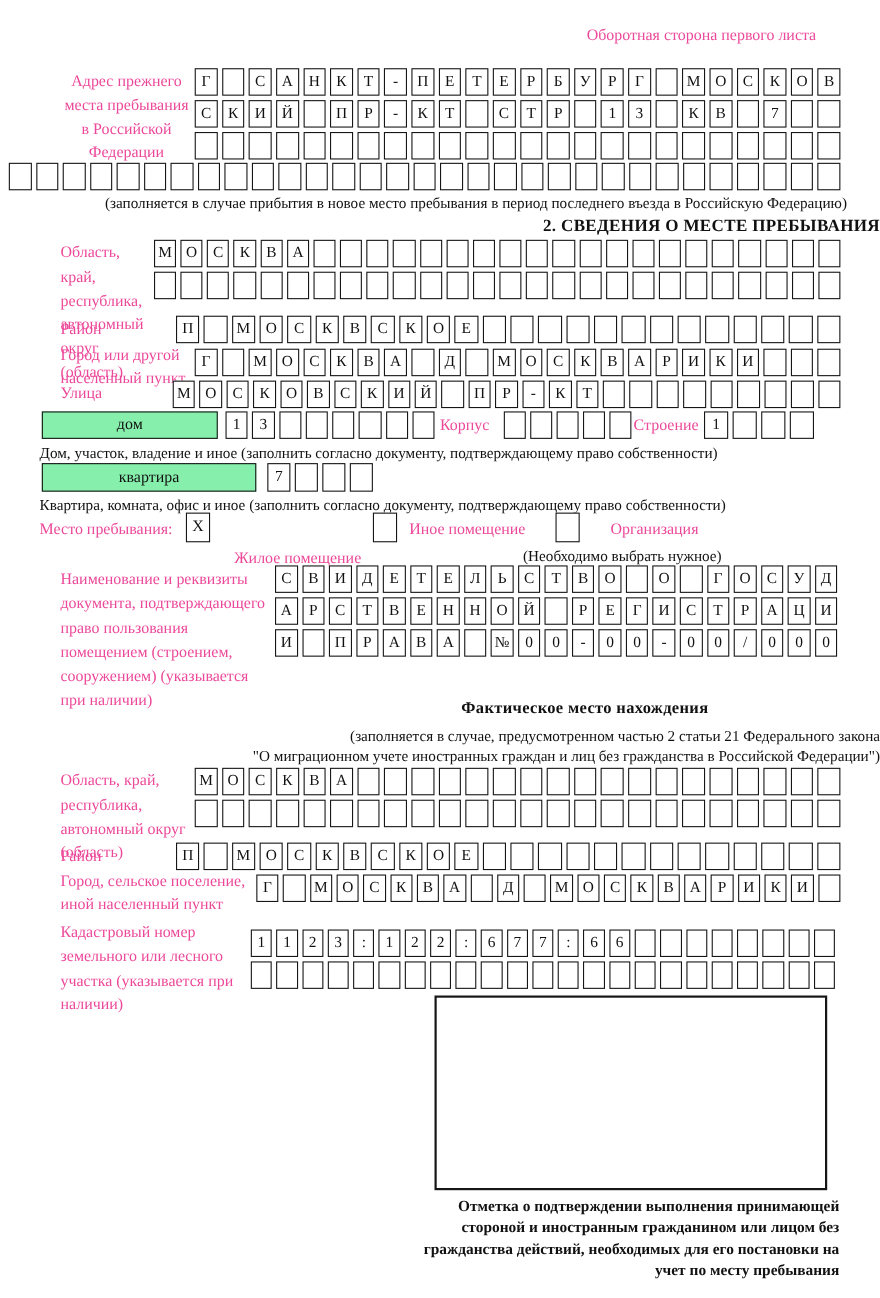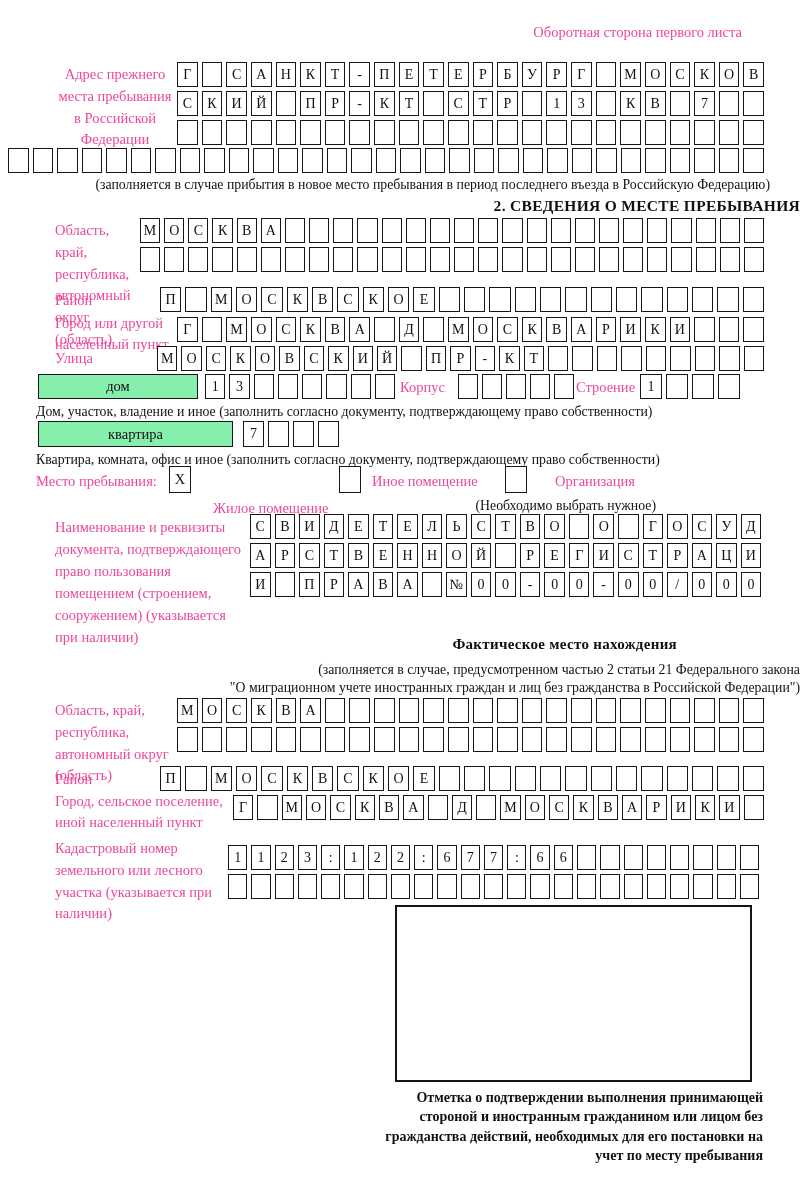--- a/index.html
+++ b/index.html
@@ -445,21 +445,21 @@
       <div class="cell">0</div>
       <div class="cell">-</div>
       <div class="cell">0</div>
       <div class="cell">0</div>
       <div class="cell">/</div>
       <div class="cell">0</div>
       <div class="cell">0</div>
       <div class="cell">0</div>
     </div>
 
-  <div class="abs title center" style="left:0px;top:636px;width:644px;font-size:15px;padding-left:33px;">Фактическое место нахождения</div>
+  <div class="abs title center" style="left:0px;top:636px;width:644px;font-size:15px;">Фактическое место нахождения</div>
   <div class="abs caption center" style="left:0px;top:661px;width:800px;">(заполняется в случае, предусмотренном частью 2 статьи 21 Федерального закона</div>
   <div class="abs caption center" style="left:0px;top:679px;width:800px;">"О миграционном учете иностранных граждан и лиц без гражданства в Российской Федерации")</div>
 
   <div class="abs label" style="left:55px;top:700px;width:130px;">Область, край, республика, автономный округ (область)</div>
   <div class="abs grid" style="left:177px;top:698px;width:587px;">
       <div class="cell">М</div>
       <div class="cell">О</div>
       <div class="cell">С</div>
       <div class="cell">К</div>
       <div class="cell">В</div>

